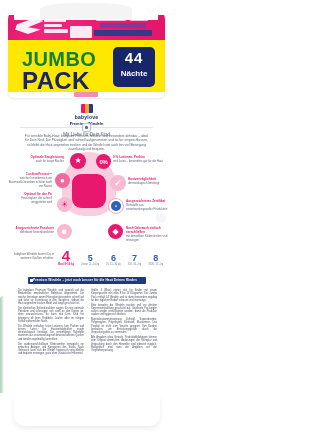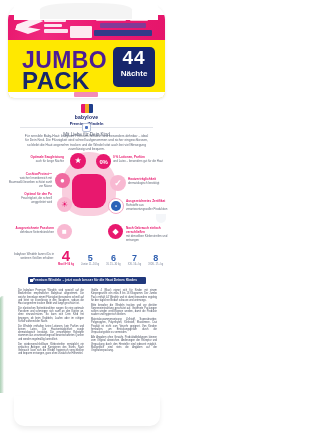--- a/index.html
+++ b/index.html
@@ -35,27 +35,27 @@
     filter:blur(.35px); }
   .band-pink .chip { position:absolute; left:62px; top:11px; width:22px; height:12px;
     background:#fde9f0; border-radius:1px; }
   .band-pink .bluebar { position:absolute; left:86px; top:15px; width:58px; height:6px;
     background:#1f3e8c; border-radius:1px; opacity:.9; }
   .band-pink .bluebar2 { position:absolute; left:92px; top:8px; width:46px; height:5px;
     background:#2a57b8; border-radius:1px; opacity:.55; }
 
   
   .band-yellow { position:absolute; left:0; top:36px; width:157px; height:58px; }
-  .jumbo-title { position:absolute; left:14px; top:9px; color:#4c1d95;
-    font-weight:700; font-size:23px; letter-spacing:.4px; line-height:1; }
+  .jumbo-title { position:absolute; left:14px; top:9px; color:#15803d;
+    font-weight:700; font-size:20px; letter-spacing:.4px; line-height:1; }
   .jumbo-sub { position:absolute; left:14px; top:29px; color:#17266b;
     font-weight:700; font-size:24px; letter-spacing:.4px; line-height:1; }
   .count-badge { position:absolute; right:10px; top:7px; width:42px; height:40px;
     background:#17266b; border-radius:5px; color:#fff; text-align:center; }
-  .count-badge .num { font-size:19px; font-weight:700; line-height:22px; letter-spacing:1px; }
+  .count-badge .num { font-size:15px; font-weight:700; line-height:22px; letter-spacing:1px; }
   .count-badge .unit { font-size:8px; font-weight:700; line-height:9px; }
   .pack-foot { position:absolute; left:0; bottom:0; width:157px; height:6px; background:#ffffff; }
   .pack-foot .mini { position:absolute; left:66px; top:0px; width:24px; height:5px;
     background:#e8186e; opacity:.5; border-radius:1px; }
 
   
   .brand { position:absolute; left:0; top:104px; width:173px; text-align:center; }
   .brand-logo { display:inline-block; }
   .logo-mark { width:12px; height:9px; margin:0 auto 1px;
     background:linear-gradient(to right,#e8186e 0 33%,#f5a623 33% 66%,#1f3e8c 66% 100%);

